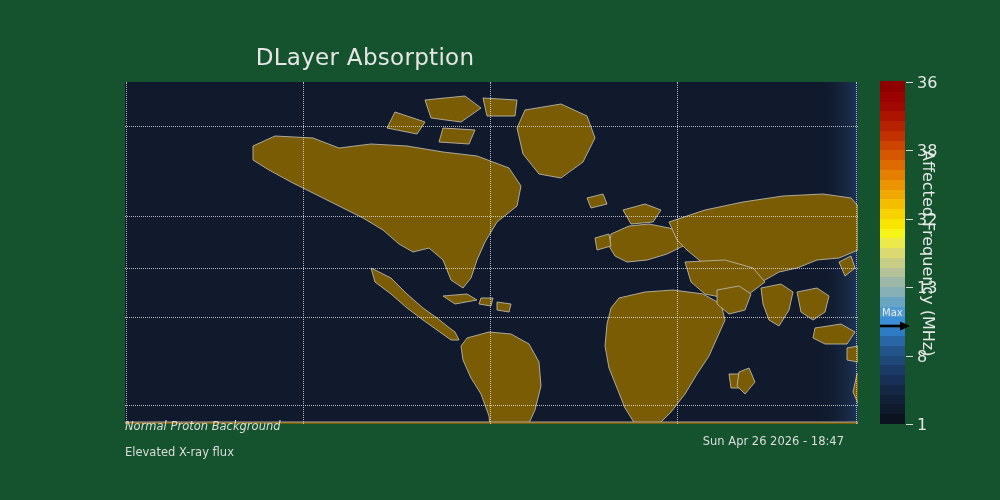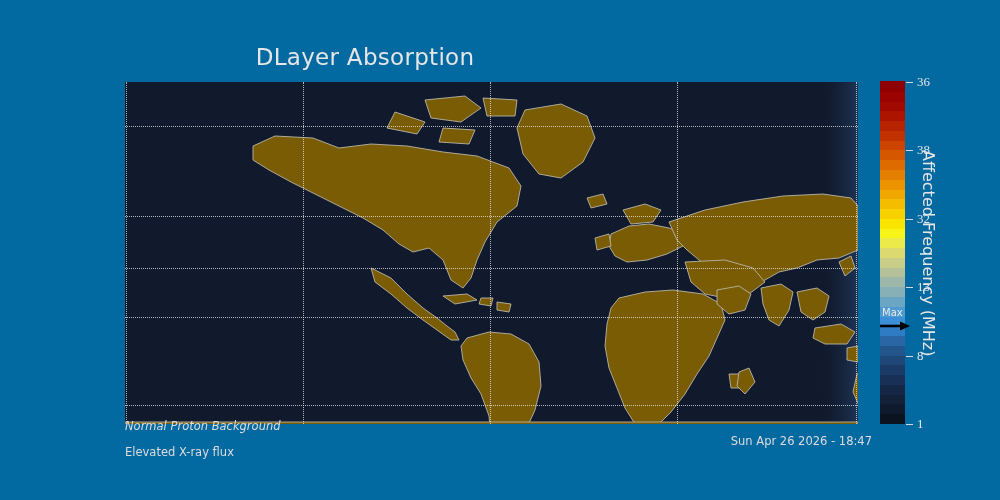--- a/index.html
+++ b/index.html
@@ -1,52 +1,52 @@
 <!DOCTYPE html>
 <html><head>
 <meta charset="utf-8">
 <style>
   html,body{margin:0;padding:0;background:#0d0d0d;}
   body{width:1000px;height:500px;overflow:hidden;
        font-family:"DejaVu Sans","Liberation Sans",sans-serif;}
-  #root{position:relative;width:1000px;height:500px;background:#0369a1;}
+  #root{position:relative;width:1000px;height:500px;background:#14532d;}
 
   #title{position:absolute;left:0;top:44px;width:730px;text-align:center;
          color:#e6e6e6;font-size:23px;letter-spacing:.3px;}
 
   
   #mapbox{position:absolute;left:125px;top:82px;width:733px;height:342px;
           overflow:hidden;background:#111a2d;}
   #mapbox svg{position:absolute;left:0;top:0;}
 
   .gridv,.gridh{position:absolute;pointer-events:none;}
   .gridv{width:0;border-left:1px dotted rgba(235,235,235,.75);top:0;height:342px;}
   .gridh{height:0;border-top:1px dotted rgba(235,235,235,.75);left:0;width:733px;}
 
   
   #cbar{position:absolute;left:880px;top:82px;width:25px;height:342px;}
   .cbseg{position:absolute;left:0;width:25px;}
   .cbtick{position:absolute;left:26px;width:7px;height:0;
           border-top:1px solid #d8d8d8;}
-  .cblab{position:absolute;left:37px;color:#e6e6e6;font-size:13px;
-         transform:translateY(-50%);white-space:nowrap;font-family:Liberation Serif, serif;}
+  .cblab{position:absolute;left:37px;color:#e6e6e6;font-size:16px;
+         transform:translateY(-50%);white-space:nowrap;}
   #cbtitle{position:absolute;left:916px;top:82px;height:342px;width:24px;
            color:#e6e6e6;font-size:16px;
            writing-mode:vertical-rl;text-orientation:mixed;
            display:flex;align-items:center;justify-content:center;}
 
   #maxwrap{position:absolute;left:880px;width:60px;height:26px;}
   #maxlab{position:absolute;left:2px;top:0;color:#e9e9e9;font-size:10px;}
   #maxarrow{position:absolute;left:0;top:14px;width:30px;height:10px;}
 
   
   .note{position:absolute;color:#dcdcdc;font-size:11.5px;}
   #note1{left:125px;top:419px;font-style:italic;}
   #note2{left:125px;top:445px;}
-  #stamp{position:absolute;right:128px;top:434px;color:#dcdcdc;font-size:11.5px;}
+  #stamp{position:absolute;right:156px;top:434px;color:#dcdcdc;font-size:11.5px;}
   #credit{position:absolute;left:10px;top:478px;color:#cfcfcf;font-size:11.5px;
           font-style:italic;}
 </style>
 </head>
 <body>
 
 <div id="root">
 
   <div id="title">DLayer Absorption</div>
 

